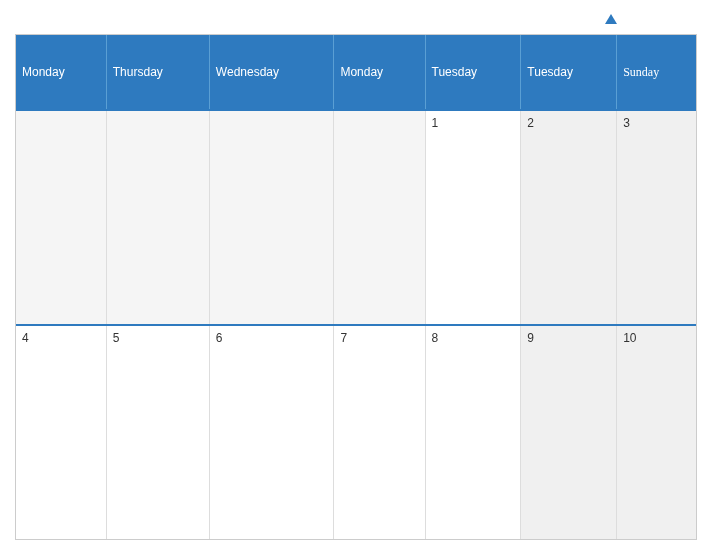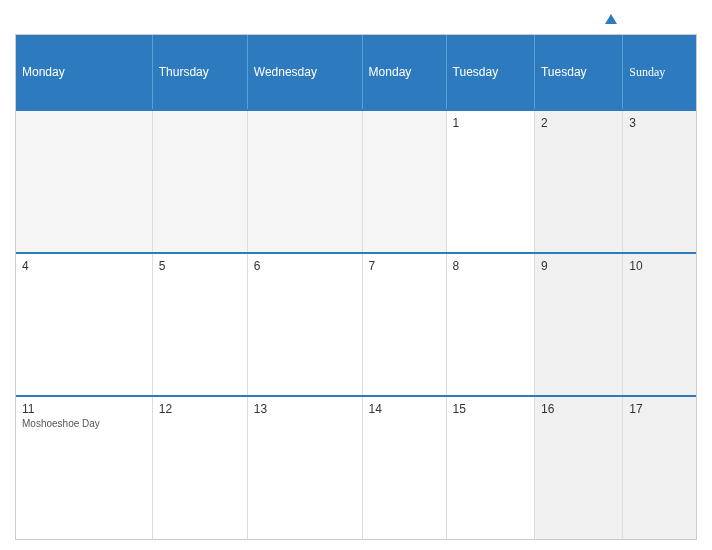--- a/index.html
+++ b/index.html
@@ -181,40 +181,16 @@
             <td class="day-cell">
               <span class="day-number">8</span>
             </td>
             <td class="day-cell weekend">
               <span class="day-number">9</span>
             </td>
             <td class="day-cell weekend">
               <span class="day-number">10</span>
             </td>
           </tr>
-          <tr>
-            <td class="day-cell">
-              <span class="day-number">11</span>
-              <span class="event-label">Moshoeshoe Day</span>
-            </td>
-            <td class="day-cell">
-              <span class="day-number">12</span>
-            </td>
-            <td class="day-cell">
-              <span class="day-number">13</span>
-            </td>
-            <td class="day-cell">
-              <span class="day-number">14</span>
-            </td>
-            <td class="day-cell">
-              <span class="day-number">15</span>
-            </td>
-            <td class="day-cell weekend">
-              <span class="day-number">16</span>
-            </td>
-            <td class="day-cell weekend">
-              <span class="day-number">17</span>
-            </td>
-          </tr>
         </tbody>
     </table>
   </div>
 </div>
 
 </body></html>

